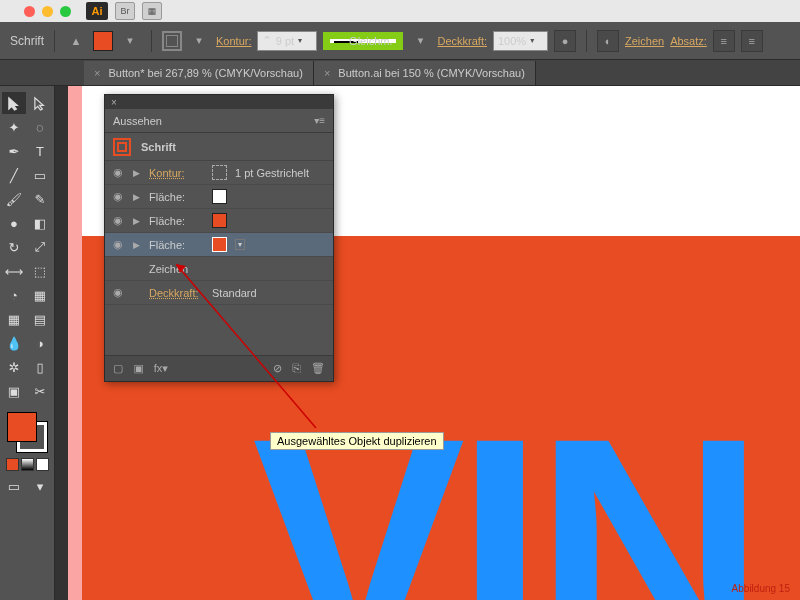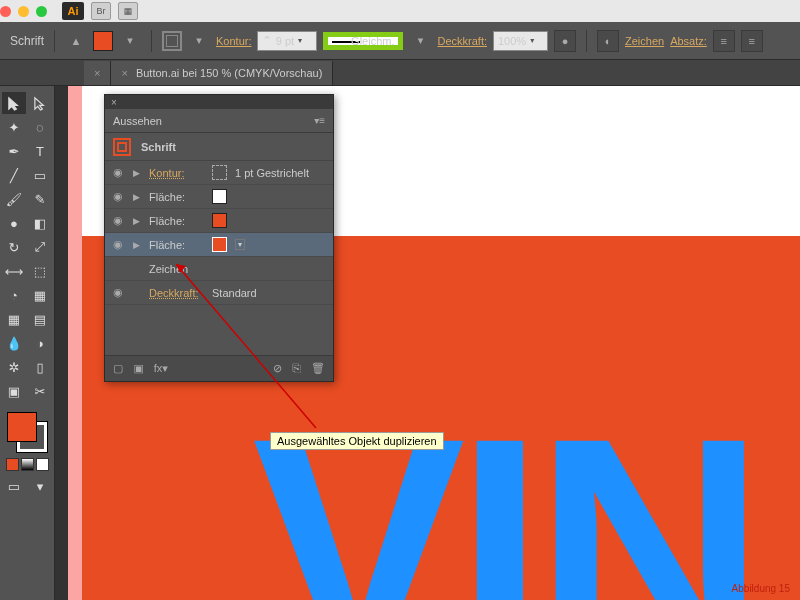--- a/index.html
+++ b/index.html
@@ -1,30 +1,30 @@
 <!DOCTYPE html>
 <html><head>
 <meta charset="utf-8">
 <style>
 *{box-sizing:border-box;margin:0;padding:0;font-family:"Helvetica Neue",Arial,sans-serif;font-size:11px;color:#ccc;user-select:none}
 body{background:#323232;width:800px;height:600px;overflow:hidden;position:relative}
-.titlebar{height:22px;background:#e8e8e8;display:flex;align-items:center;padding:0 0;gap:7px}
+.titlebar{height:22px;background:#e8e8e8;display:flex;align-items:center;padding:0 24px;gap:7px}
 .tdot{width:11px;height:11px;border-radius:50%}
 .tdot.r{background:#ff5f57}.tdot.y{background:#febc2e}.tdot.g{background:#28c840}
 .ai-badge{width:22px;height:18px;background:#2a2a2a;color:#ff9a00;font-weight:bold;font-size:11px;display:flex;align-items:center;justify-content:center;border-radius:2px;margin-left:8px}
 .tb-icon{width:20px;height:18px;background:#d0d0d0;border:1px solid #999;border-radius:2px;display:flex;align-items:center;justify-content:center;font-size:9px;color:#555}
 .controlbar{height:38px;background:#535353;border-bottom:1px solid #2a2a2a;display:flex;align-items:center;padding:0 10px;gap:6px}
 .cb-label{color:#ccc;font-size:12px}
 .cb-link{color:#d8a860;text-decoration:underline;cursor:pointer}
 .swatch{width:20px;height:20px;border:1px solid #222}
 .swatch.orange{background:#e84c22}
 .swatch.outline{background:#535353;border:2px solid #888;box-shadow:inset 0 0 0 2px #535353, inset 0 0 0 3px #888}
 .dd{height:20px;background:#e8e8e8;border:1px solid #888;color:#333;display:flex;align-items:center;padding:0 4px;gap:4px}
 .dd .caret{color:#555;font-size:8px}
-.stroke-preview{width:80px;height:18px;background:#fff;border:5px solid #84cc16;display:flex;align-items:center;justify-content:center;color:#333;font-size:10px;position:relative}
+.stroke-preview{width:80px;height:18px;background:#fff;border:7px solid #84cc16;display:flex;align-items:center;justify-content:center;color:#333;font-size:10px;position:relative}
 .stroke-preview::before{content:"";position:absolute;left:4px;right:38px;top:50%;border-top:2px solid #000}
 .tabbar{height:26px;background:#434343;display:flex;align-items:flex-end;padding-left:8px;border-bottom:1px solid #2a2a2a}
 .doctab{height:24px;background:#535353;padding:0 10px;display:flex;align-items:center;gap:8px;border-right:1px solid #2a2a2a;font-size:11px;color:#bbb}
 .doctab .x{color:#999;cursor:pointer}
 .main{position:absolute;left:68px;top:86px;right:0;bottom:0;background:#fca5a5}
 .canvas{position:absolute;left:14px;top:0;right:0;bottom:0;background:#fff;overflow:hidden}
 .redbox{position:absolute;left:-10px;top:150px;right:-10px;bottom:-40px;background:#e84c22}
 .vin{position:absolute;left:170px;top:280px;color:#1e90ff;font-size:320px;font-weight:700;letter-spacing:-10px;font-family:Arial,sans-serif}
 .caption{position:absolute;right:10px;bottom:6px;color:#c02010;font-size:10px}
 .toolbar{position:absolute;left:0;top:86px;width:55px;bottom:0;background:#535353;border-right:1px solid #2a2a2a;padding:6px 0;display:flex;flex-direction:column;align-items:center}
@@ -107,20 +107,21 @@
   <span class="cb-link">Zeichen</span>
   <span class="cb-link">Absatz:</span>
   <div class="iconbtn box">≡</div>
   <div class="iconbtn box">≡</div>
 </div>
 
 <div class="tabbar">
   <div style="width:76px"></div>
   <div class="doctab">
       <span class="x">×</span>
+      <span>Button* bei 267,89 % (CMYK/Vorschau)</span>
     </div>
   <div class="doctab">
       <span class="x">×</span>
       <span>Button.ai bei 150 % (CMYK/Vorschau)</span>
     </div>
 </div>
 
 <div class="toolbar">
   <div class="trow">
       <div class="tool sel">

